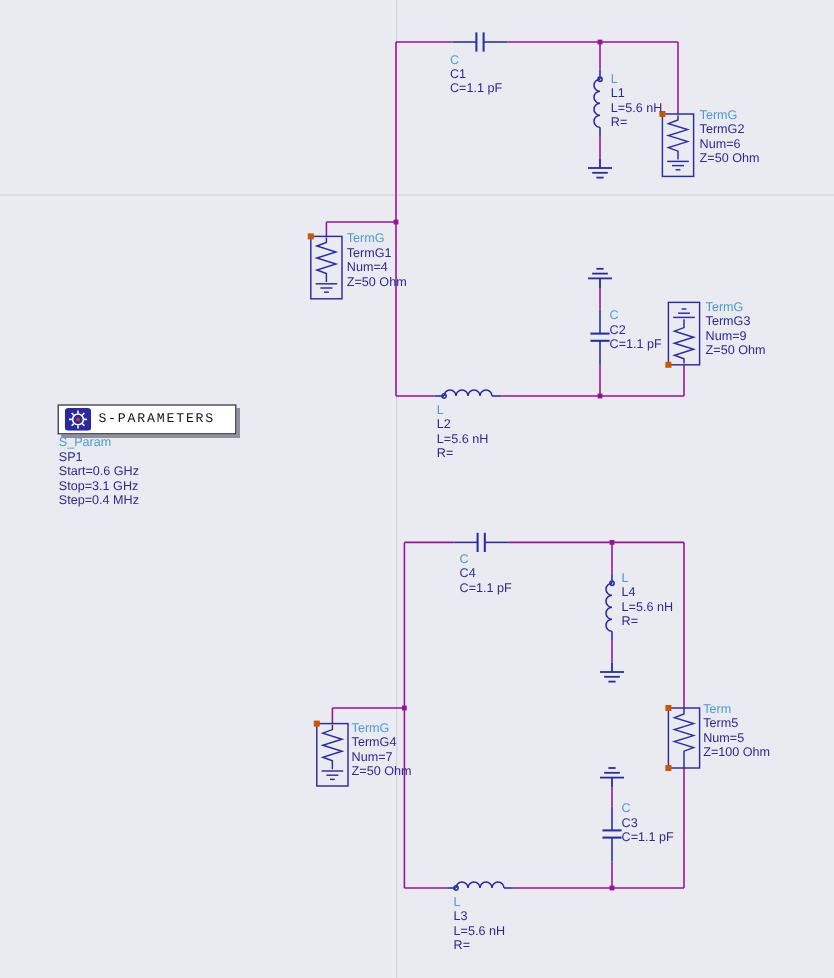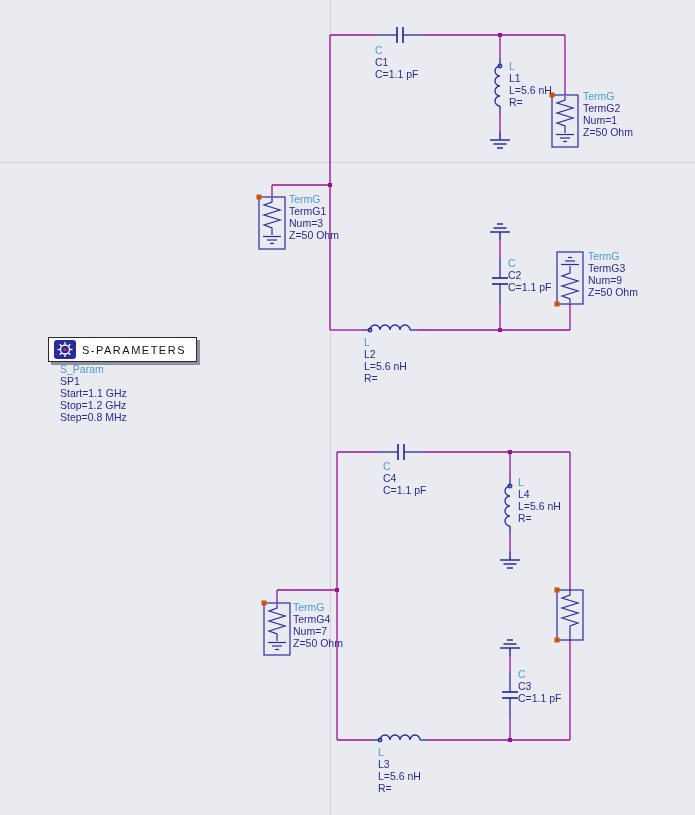--- a/index.html
+++ b/index.html
@@ -12,21 +12,21 @@
   #hline{left:0;top:162px;width:695px;height:1px;}
   svg.layer{position:absolute;left:0;top:0;}
   .lbl{position:absolute;font-size:10.5px;line-height:12px;white-space:nowrap;}
   .lbl .t{color:#4d9bd0;}
   .lbl .p{color:#2a2a90;}
   .sparam-box{
     position:absolute;left:48px;top:337px;width:149px;height:25px;
     background:#ffffff;border:1.5px solid #26263c;box-sizing:border-box;
     box-shadow:3px 3px 0 #8f8f9f;display:flex;align-items:center;gap:6px;padding:0 5px;
   }
-  .sp-title{font-size:11px;letter-spacing:1.5px;color:#121220;}
+  .sp-title{font-size:11px;letter-spacing:1.5px;color:#121220;font-family:Liberation Mono, monospace;}
   .sp-icon{display:inline-flex;line-height:0;}
 </style>
 </head>
 <body>
 
 <div id="canvas">
 
   <div class="gridline" id="vline"></div>
   <div class="gridline" id="hline"></div>
 
@@ -143,28 +143,28 @@
   <div class="lbl" style="left:509px;top:60px">
     <div class="t">L</div>
     <div class="p">L1</div>
     <div class="p">L=5.6 nH</div>
     <div class="p">R=</div>
   </div>
 
   <div class="lbl" style="left:583px;top:90px">
     <div class="t">TermG</div>
     <div class="p">TermG2</div>
-    <div class="p">Num=1</div>
+    <div class="p">Num=6</div>
     <div class="p">Z=50 Ohm</div>
   </div>
 
   <div class="lbl" style="left:289px;top:193px">
     <div class="t">TermG</div>
     <div class="p">TermG1</div>
-    <div class="p">Num=3</div>
+    <div class="p">Num=4</div>
     <div class="p">Z=50 Ohm</div>
   </div>
 
   <div class="lbl" style="left:508px;top:257px">
     <div class="t">C</div>
     <div class="p">C2</div>
     <div class="p">C=1.1 pF</div>
   </div>
 
   <div class="lbl" style="left:588px;top:250px">
@@ -187,20 +187,26 @@
     <div class="p">C=1.1 pF</div>
   </div>
 
   <div class="lbl" style="left:518px;top:476px">
     <div class="t">L</div>
     <div class="p">L4</div>
     <div class="p">L=5.6 nH</div>
     <div class="p">R=</div>
   </div>
 
+  <div class="lbl" style="left:586px;top:585px">
+    <div class="t">Term</div>
+    <div class="p">Term5</div>
+    <div class="p">Num=5</div>
+    <div class="p">Z=100 Ohm</div>
+  </div>
 
   <div class="lbl" style="left:293px;top:601px">
     <div class="t">TermG</div>
     <div class="p">TermG4</div>
     <div class="p">Num=7</div>
     <div class="p">Z=50 Ohm</div>
   </div>
 
   <div class="lbl" style="left:518px;top:668px">
     <div class="t">C</div>
@@ -229,21 +235,21 @@
           <line x1="7.5" y1="13" x2="5.7" y2="14.8"></line>
           <line x1="7.5" y1="6" x2="5.7" y2="4.2"></line>
           <line x1="14.5" y1="6" x2="16.3" y2="4.2"></line>
         </g>
         <circle cx="11" cy="9.5" r="1.6" fill="#d23030"></circle>
       </svg>
     </span>
     <span class="sp-title">S-PARAMETERS</span>
   </div>
 
-  <div class="lbl" style="left:60px;top:363px">
+  <div class="lbl" style="left:49px;top:363px">
     <div class="t">S_Param</div>
     <div class="p">SP1</div>
-    <div class="p">Start=1.1 GHz</div>
-    <div class="p">Stop=1.2 GHz</div>
-    <div class="p">Step=0.8 MHz</div>
+    <div class="p">Start=0.6 GHz</div>
+    <div class="p">Stop=3.1 GHz</div>
+    <div class="p">Step=0.4 MHz</div>
   </div>
 
 </div>
 
 </body></html>

